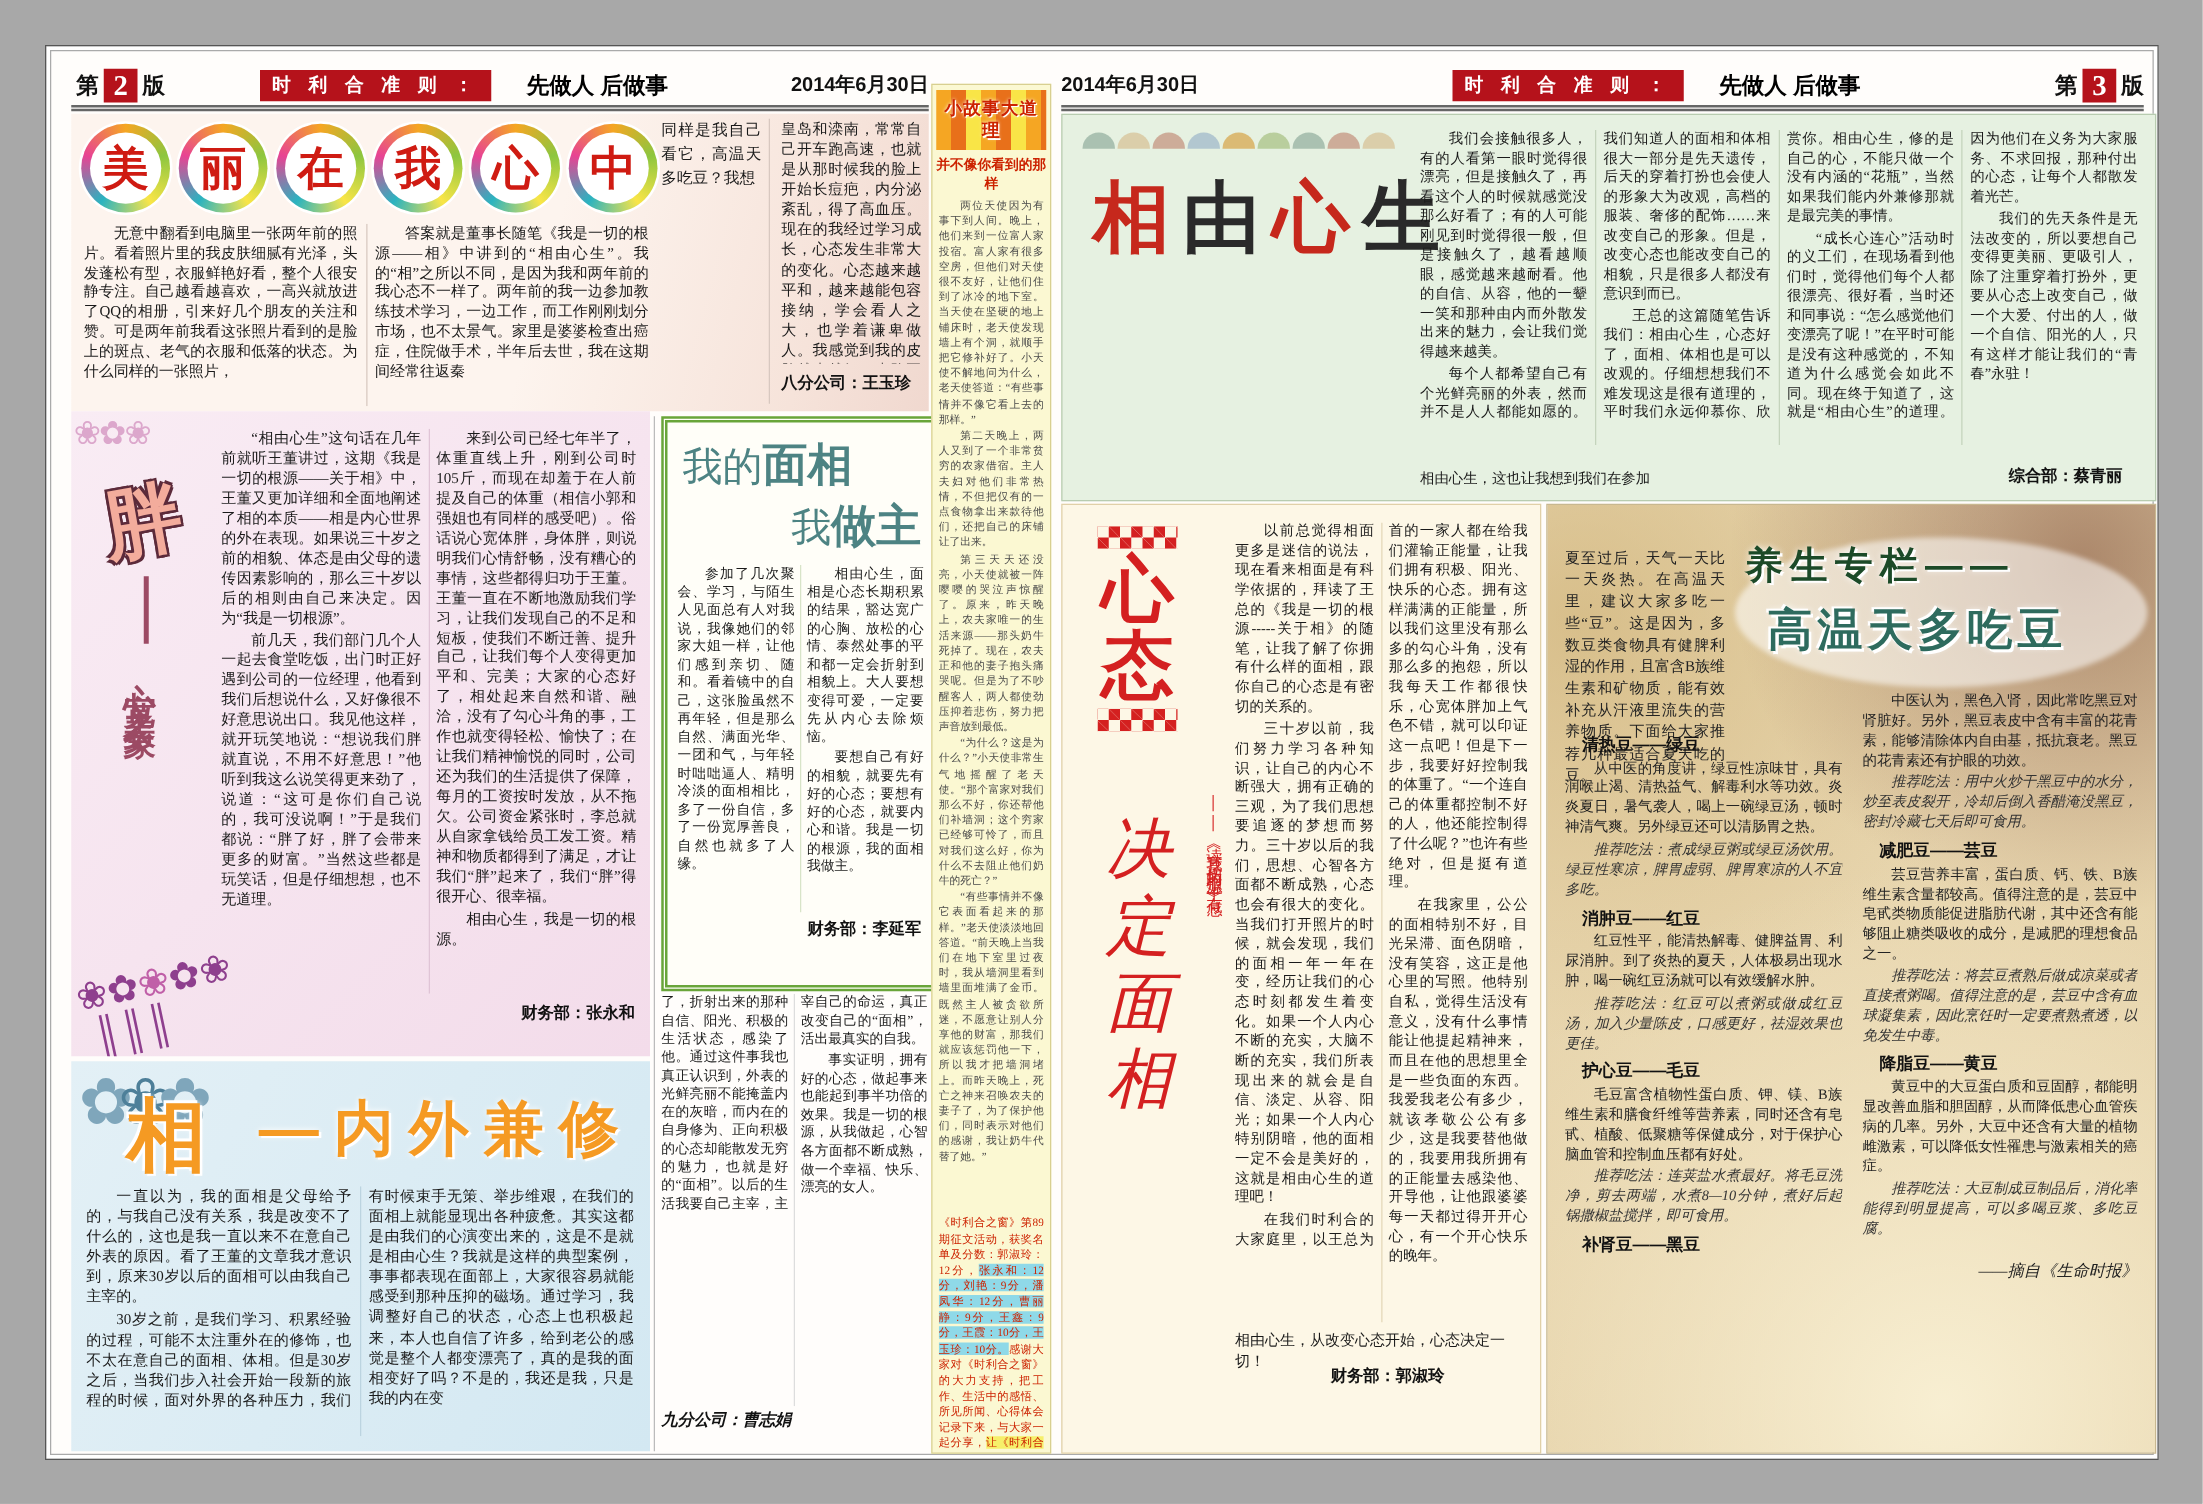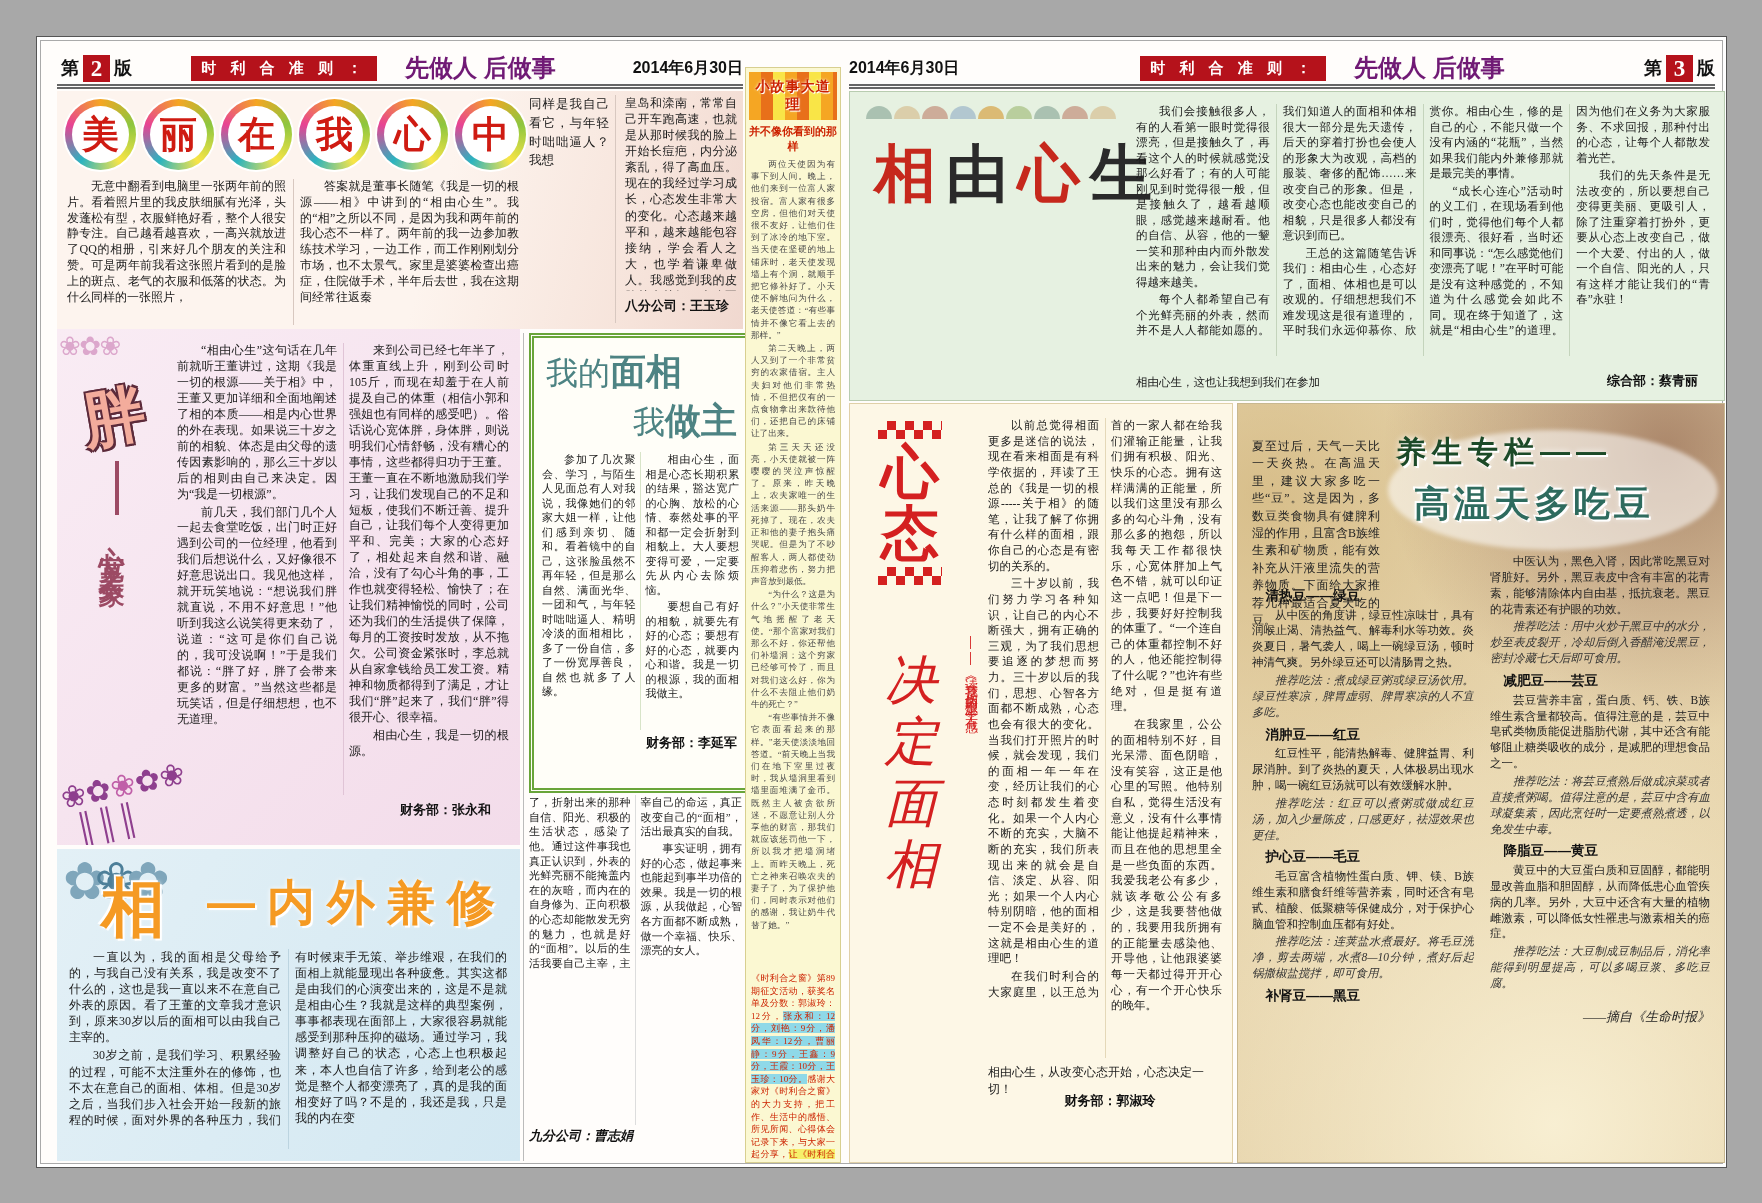--- a/index.html
+++ b/index.html
@@ -13,21 +13,21 @@
   .nohang{text-indent:0;}
   
   .hdr{position:absolute;top:16px;height:30px;display:flex;align-items:center;font-family:"Liberation Sans",sans-serif;}
   .hdr-left{left:24px;width:682px;}
   .hdr-right{left:812px;width:866px;}
   .pgno{display:flex;align-items:center;gap:4px;font-weight:bold;font-size:18px;color:#111;}
   .pgno .sq{display:inline-block;width:27px;height:27px;background:#b5121b;color:#fff;text-align:center;
             line-height:27px;font-size:23px;font-family:"Liberation Serif",serif;font-weight:bold;}
   .motto-box{background:#b5121b;color:#fff;font-weight:bold;font-size:15px;letter-spacing:5px;
              padding:3px 10px;white-space:nowrap;}
-  .motto-txt{font-weight:bold;font-size:24px;color:#701a75;margin-left:28px;white-space:nowrap;}
+  .motto-txt{font-weight:bold;font-size:18px;color:#000000;margin-left:28px;white-space:nowrap;}
   .hdate{font-weight:bold;font-size:16px;color:#111;white-space:nowrap;}
   .rule{position:absolute;height:0;border-top:2px solid #666;box-shadow:0 3px 0 #666;}
   
   .byline{font-family:"Liberation Sans",sans-serif;font-weight:bold;font-size:13px;color:#111;text-align:right;text-indent:0;}
   
   #a1{left:20px;top:54px;width:686px;height:238px;background:linear-gradient(105deg,#fdf4ee 55%,#f6e3da 85%,#f0d8cf);overflow:hidden;}
   #a1 .badges{position:absolute;left:8px;top:8px;display:flex;gap:7px;}
   .badge{position:relative;width:71px;height:71px;border-radius:50%;
          background:conic-gradient(#f5a623,#8dc63f,#f9e547,#2bb3c0,#e84393,#f5a623);box-shadow:0 0 0 2px #fff;}
   .badge i{position:absolute;inset:7px;background:#fff;border-radius:50%;}
@@ -44,21 +44,21 @@
   #a2 .fatchar{position:absolute;left:26px;top:46px;font-size:62px;font-weight:bold;color:#f3ac9c;transform:rotate(-10deg);
        font-family:"Liberation Sans",sans-serif;
        text-shadow:2px 2px 0 #5c2a3a,-2px -2px 0 #5c2a3a,2px -2px 0 #5c2a3a,-2px 2px 0 #5c2a3a,0 2px 0 #5c2a3a,2px 0 0 #5c2a3a;}
   #a2 .tline{position:absolute;left:58px;top:132px;width:4px;height:54px;background:#9c4a64;}
   #a2 .vtitle{position:absolute;left:38px;top:196px;writing-mode:vertical-rl;font-size:26px;font-weight:bold;
        color:#9c4a64;letter-spacing:9px;font-family:"Liberation Sans",sans-serif;}
   #a2 .bouquet{position:absolute;left:6px;top:434px;width:170px;font-size:30px;color:#8e3f8e;transform:rotate(-12deg);}
   #a2 .bouquet span{color:#c05fa8;}
   #a2-cols{position:absolute;left:120px;top:14px;width:332px;height:452px;column-count:2;column-gap:12px;
            column-rule:1px solid #e0c4d6;font-size:12px;line-height:1.33;color:#1a1a1a;overflow:hidden;}
-  #a2 .byline{position:absolute;left:284px;top:472px;width:150px;}
+  #a2 .byline{position:absolute;left:301px;top:472px;width:150px;}
   
   #a3{left:492px;top:296px;width:213px;height:450px;background:#fffef8;border:5px double #69a53a;overflow:hidden;}
   #a3 .t1{margin:10px 6px 0 12px;font-size:32px;color:#4d8383;font-family:"Liberation Sans",sans-serif;}
   #a3 .t1 b{font-size:36px;}
   #a3 .t2{margin:0 10px 6px 0;text-align:right;font-size:32px;color:#4d8383;font-family:"Liberation Sans",sans-serif;}
   #a3 .t2 b{font-size:36px;}
   #a3 .bd{margin:4px 8px;height:278px;column-count:2;column-gap:10px;column-rule:1px solid #d8e4c8;
           font-size:11px;line-height:1.32;color:#1a1a1a;overflow:hidden;}
   #a3 .byline{margin:2px 10px 0 0;}
   
@@ -197,21 +197,21 @@
         <div class="badge">
             <i></i>
             <b>中</b>
           </div>
       </div>
       <div id="a1-cols" class="just">
         <p>无意中翻看到电脑里一张两年前的照片。看着照片里的我皮肤细腻有光泽，头发蓬松有型，衣服鲜艳好看，整个人很安静专注。自己越看越喜欢，一高兴就放进了QQ的相册，引来好几个朋友的关注和赞。可是两年前我看这张照片看到的是脸上的斑点、老气的衣服和低落的状态。为什么同样的一张照片，</p>
         <p>答案就是董事长随笔《我是一切的根源——相》中讲到的“相由心生”。我的“相”之所以不同，是因为我和两年前的我心态不一样了。两年前的我一边参加教练技术学习，一边工作，而工作刚刚划分市场，也不太景气。家里是婆婆检查出癌症，住院做手术，半年后去世，我在这期间经常往返秦</p>
       </div>
       <div id="a1-narrow" class="just">
-        <p class="nohang">同样是我自己看它，与年轻时咄咄逼人？我想</p>
+        <p class="nohang">同样是我自己看它，高温天多吃豆？我想</p>
       </div>
       <div id="a1-col4" class="just">
         <p class="nohang">皇岛和滦南，常常自己开车跑高速，也就是从那时候我的脸上开始长痘疤，内分泌紊乱，得了高血压。现在的我经过学习成长，心态发生非常大的变化。心态越来越平和，越来越能包容接纳，学会看人之大，也学着谦卑做人。我感觉到我的皮肤越来越好，走路不急不躁，脸上的笑容越来越多。</p>
 
       </div>
       <div class="byline">八分公司：王玉珍</div>
     </div>
 
     <div id="a2" class="abs">
       <div class="deco-fl">❀ ✿ ❀</div>

